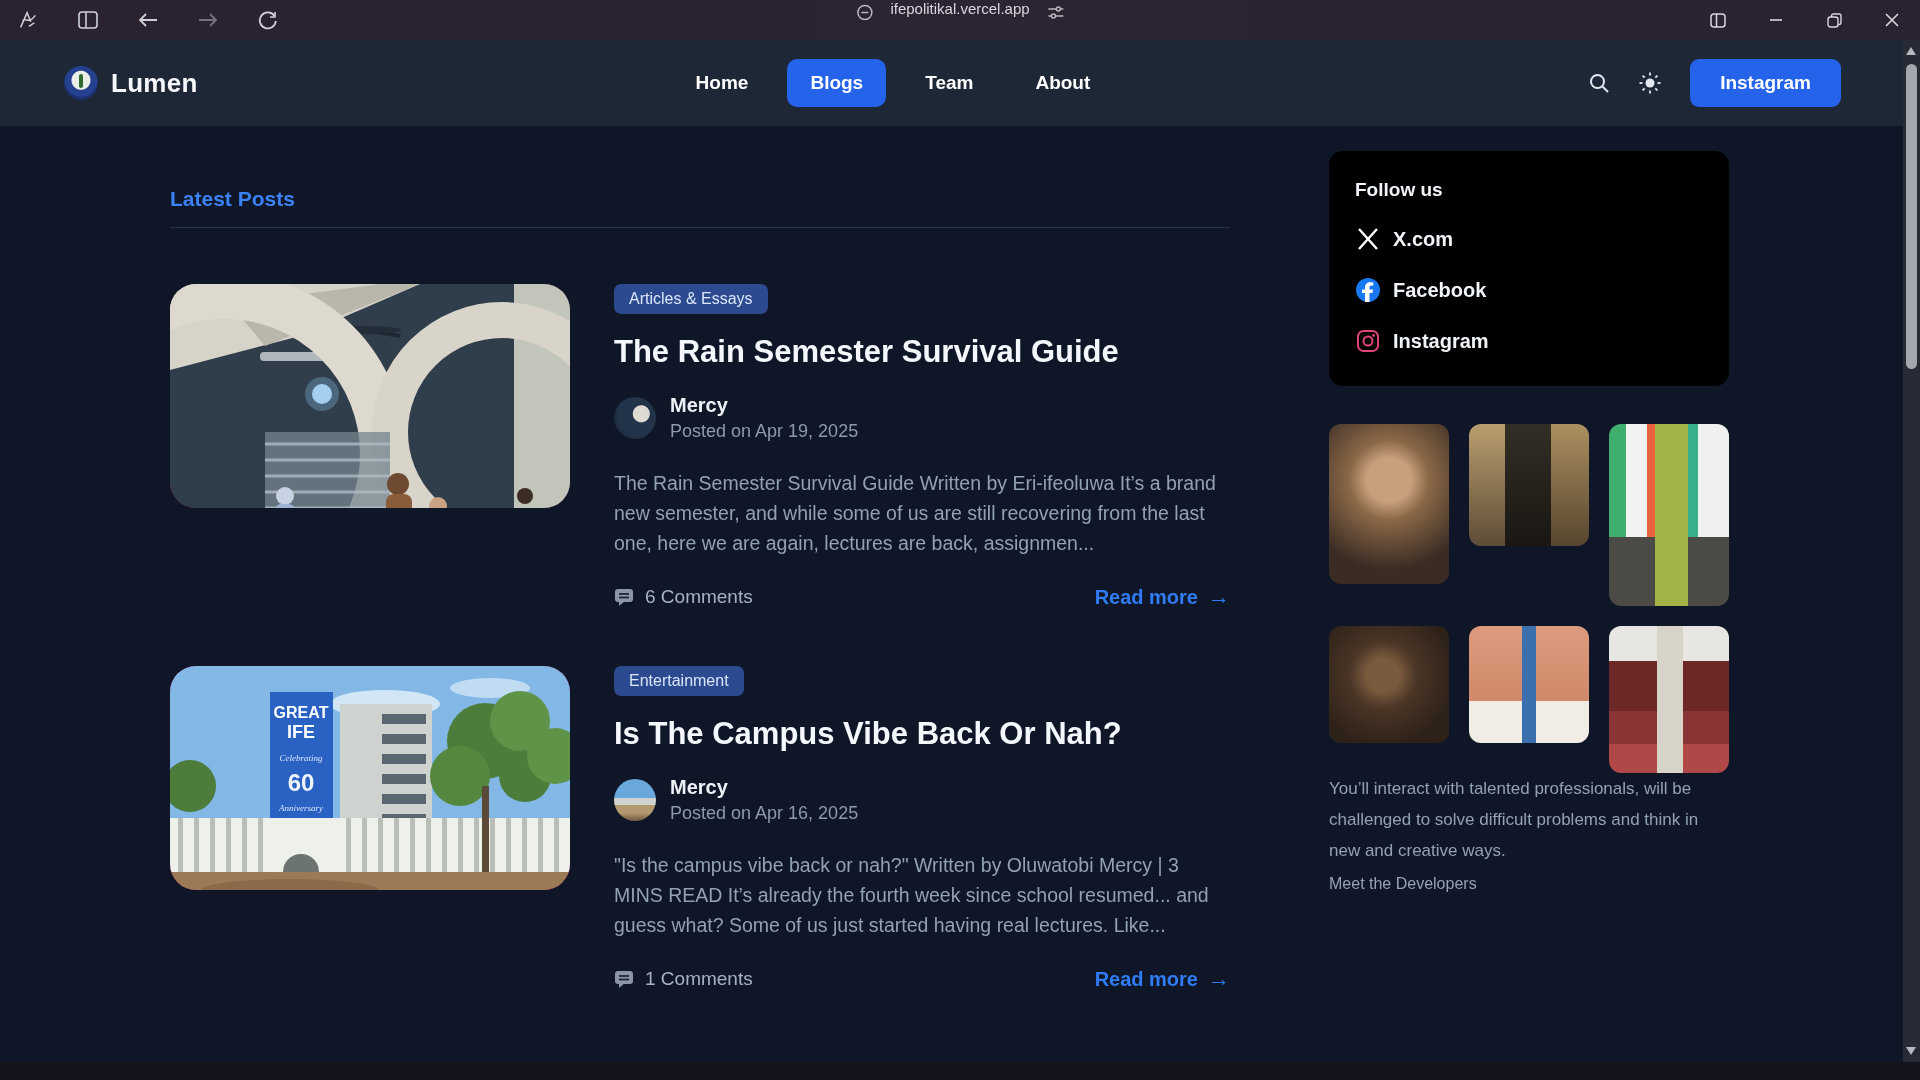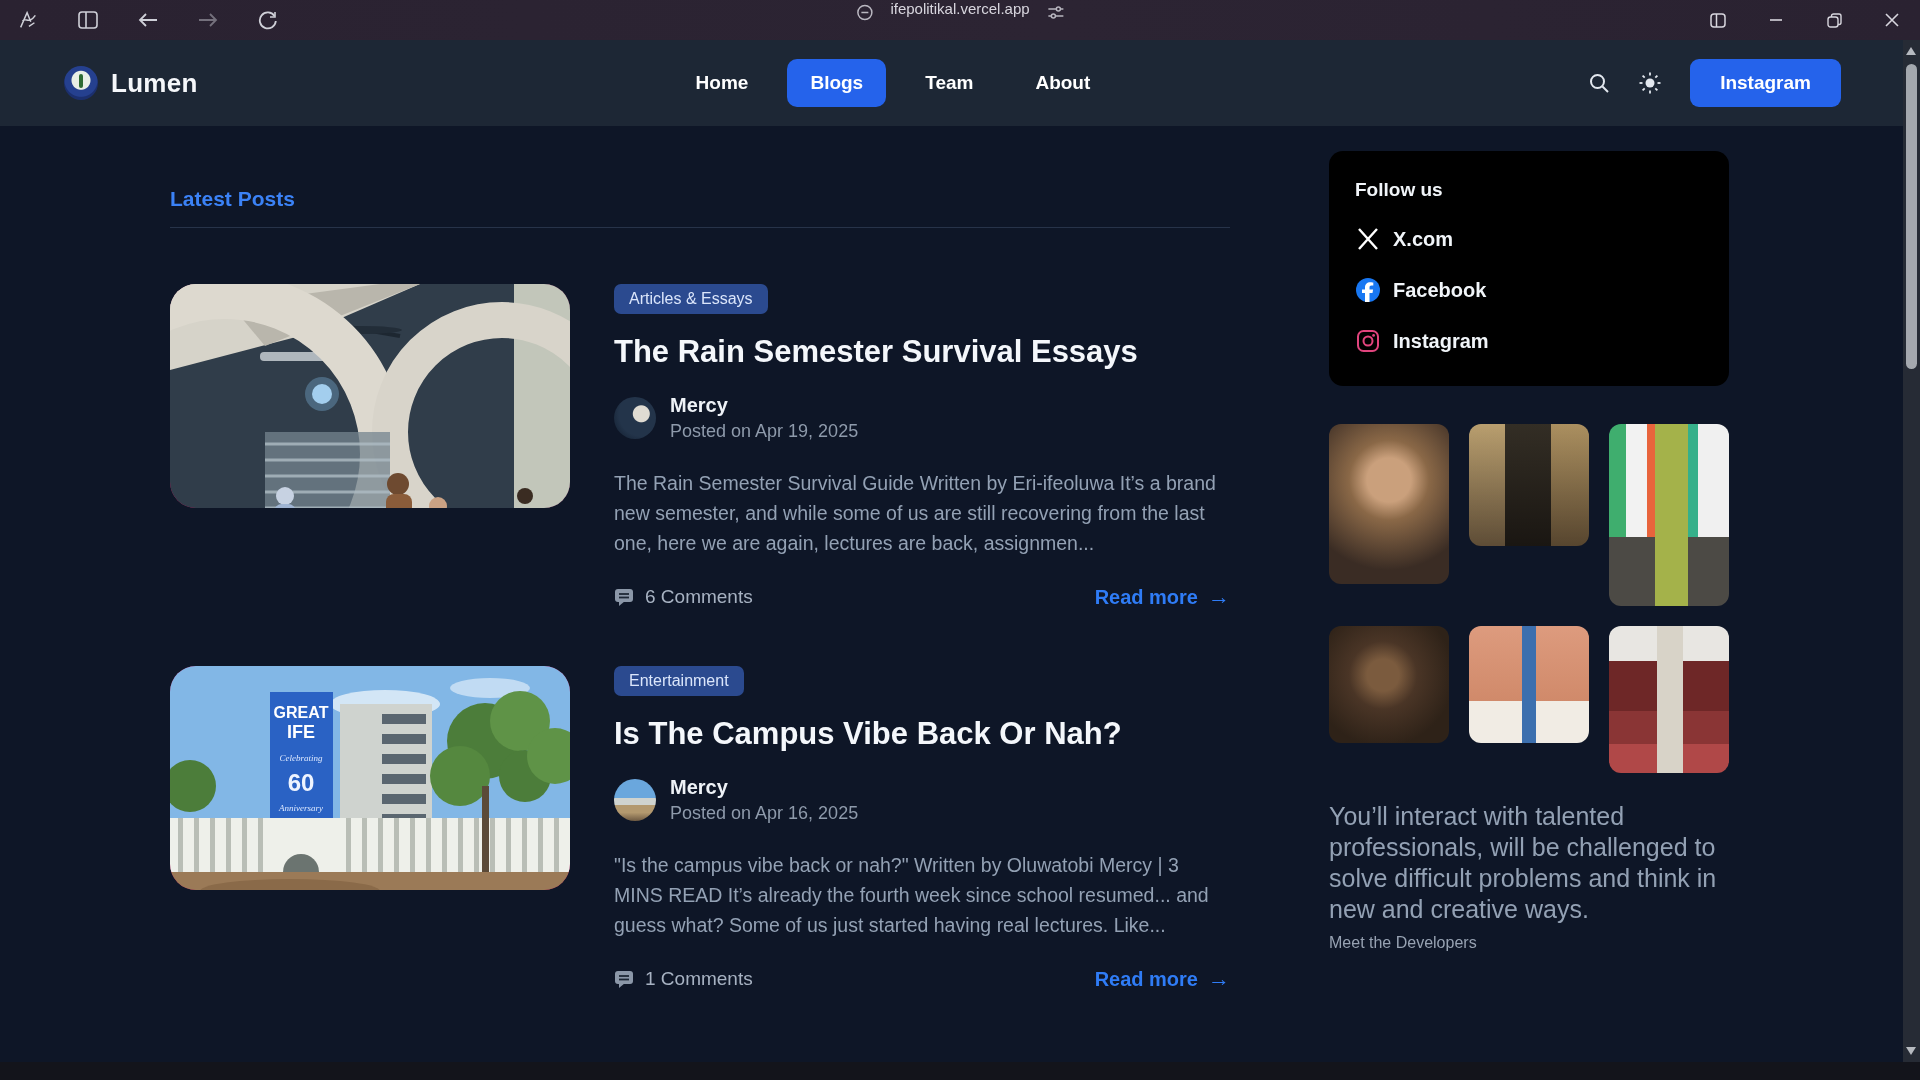--- a/index.html
+++ b/index.html
@@ -75,21 +75,21 @@
 
   .gallery { margin-top:38px; display:grid; grid-template-columns:repeat(3,120px); column-gap:20px; row-gap:20px; align-items:start; }
   .photo { width:120px; border-radius:12px; }
   .ph1 { height:160px; background:radial-gradient(circle at 50% 35%, #caa07c 0 22px, #8a6847 40px, #3a2c24 75%), linear-gradient(135deg,#7a5a43,#3a2c24); }
   .ph2 { height:122px; background:linear-gradient(90deg, #d9c9a8 0 30%, #3c3a38 30% 68%, #c9b691 68%), linear-gradient(180deg,#d9c9a8,#6e6152); background-blend-mode:multiply; }
   .ph3 { height:182px; background:linear-gradient(90deg, transparent 0 38%, #a4b24a 38% 66%, transparent 66%), linear-gradient(180deg, transparent 0 62%, #4c4a45 62%), linear-gradient(90deg,#3fae6e 0 14%,#f2f2f2 14% 32%,#e8643c 32% 44%,#f2f2f2 44% 62%,#36b08a 62% 74%,#f0f0f0 74%); }
   .ph4 { height:117px; background:radial-gradient(circle at 45% 42%, #7b5b3e 0 16px, #4a3526 34px, #2e2218 75%); }
   .ph5 { height:117px; background:linear-gradient(90deg, transparent 0 44%, #3c6fae 44% 56%, transparent 56%), linear-gradient(180deg, transparent 0 64%, #f1ece4 64%), linear-gradient(180deg,#dd9b7e,#c9805f); }
   .ph6 { height:147px; background:linear-gradient(90deg, transparent 0 40%, #d8d3c8 40% 62%, transparent 62%), linear-gradient(180deg,#e8e6e2 0 24%, #6e2727 24% 58%, #8a3535 58% 80%, #b04848 80%); }
 
-  .blurb { margin-top:28px; font-size:25px; line-height:31px; color:#93a1b4; }
+  .blurb { font-size:17px; line-height:31px; color:#93a1b4; }
   .meet-link { margin-top:9px; font-size:16px; color:#97a2b2; cursor:pointer; }
 </style>
 </head>
 <body>
 
 <div class="titlebar">
   <div class="tb-left">
     <span class="tb-icon">
       <svg width="22" height="22" viewBox="0 0 24 24" fill="none" stroke="#cfd0d8" stroke-width="1.6">
         <path d="M4 20 L11 4 L15 14 M6 13 C10 9, 13 17, 20 7 M13 19 l6 -4"></path>
@@ -241,21 +241,21 @@
             <rect x="216" y="210" width="26" height="34" rx="8" fill="#8a5c3a"></rect>
             <circle cx="268" cy="222" r="9" fill="#caa284"></circle>
             <rect x="256" y="230" width="24" height="26" rx="8" fill="#e8e4da"></rect>
             <circle cx="115" cy="212" r="9" fill="#c7d2e2"></circle>
             <rect x="104" y="220" width="22" height="24" rx="8" fill="#9fb4d2"></rect>
             <circle cx="355" cy="212" r="8" fill="#3a2c22"></circle>
           </svg>
         </div>
         <div class="post-body">
           <span class="badge">Articles &amp; Essays</span>
-          <h3 class="post-title">The Rain Semester Survival Essays</h3>
+          <h3 class="post-title">The Rain Semester Survival Guide</h3>
           <div class="author-row">
             <span class="avatar avatar-1"></span>
             <span>
               <div class="author-name">Mercy</div>
               <div class="posted">Posted on Apr 19, 2025</div>
             </span>
           </div>
           <p class="excerpt">The Rain Semester Survival Guide Written by Eri-ifeoluwa It’s a brand new semester, and while some of us are still recovering from the last one, here we are again, lectures are back, assignmen...</p>
           <div class="post-footer">
             <span class="comments">

